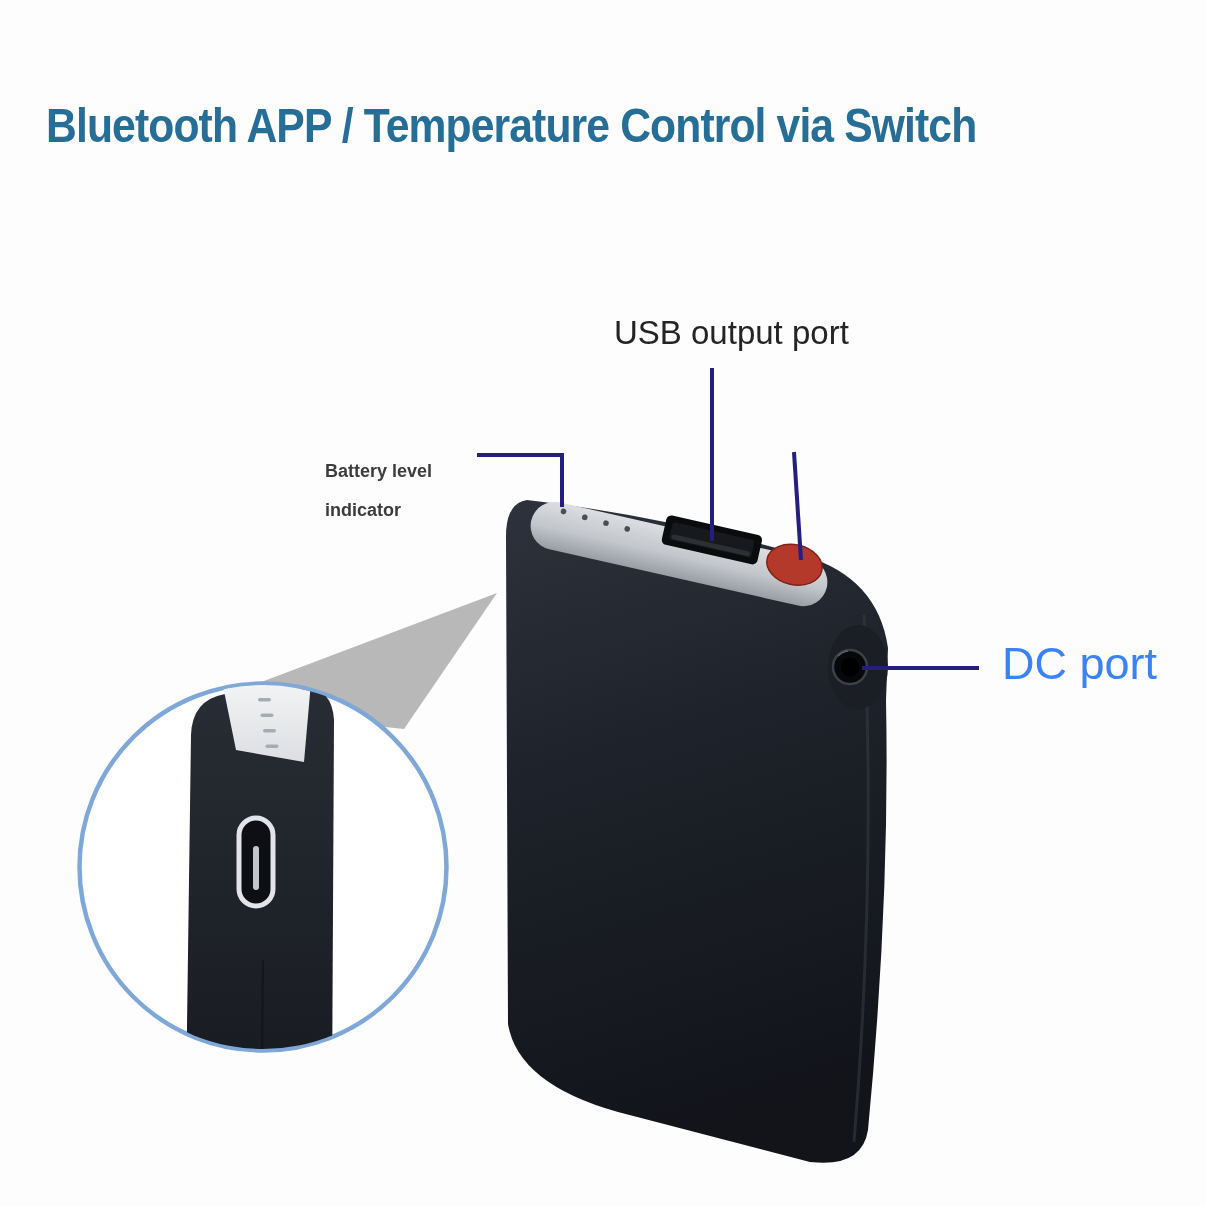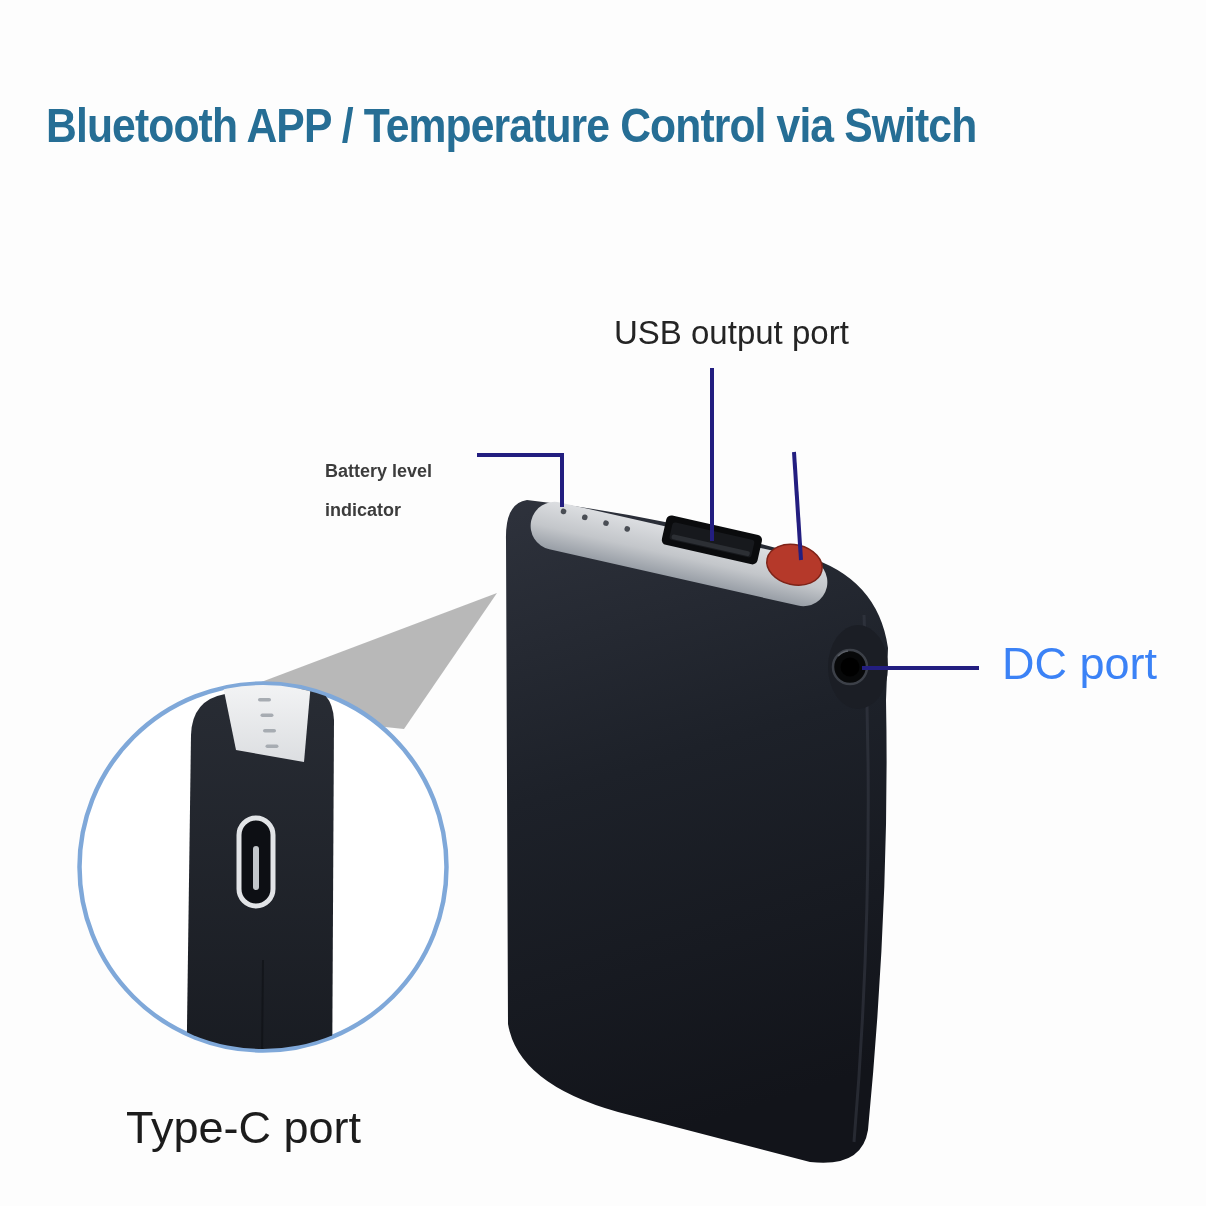--- a/index.html
+++ b/index.html
@@ -121,14 +121,13 @@
       <line class="cl" x1="712" y1="368" x2="712" y2="541"></line>
       <line class="cl" x1="794" y1="452" x2="801" y2="560"></line>
       <line class="cl" x1="862" y1="668" x2="979" y2="668"></line>
     </g>
   </svg>
 
   <div class="label" id="title">Bluetooth APP / Temperature Control via Switch</div>
   <div class="label" id="lbl-usb">USB output port</div>
   <div class="label" id="lbl-battery">Battery level indicator</div>
   <div class="label" id="lbl-dc">DC port</div>
-  <div class="label" id="lbl-typec">Type-C port</div>
 </div>
 
 </body></html>

